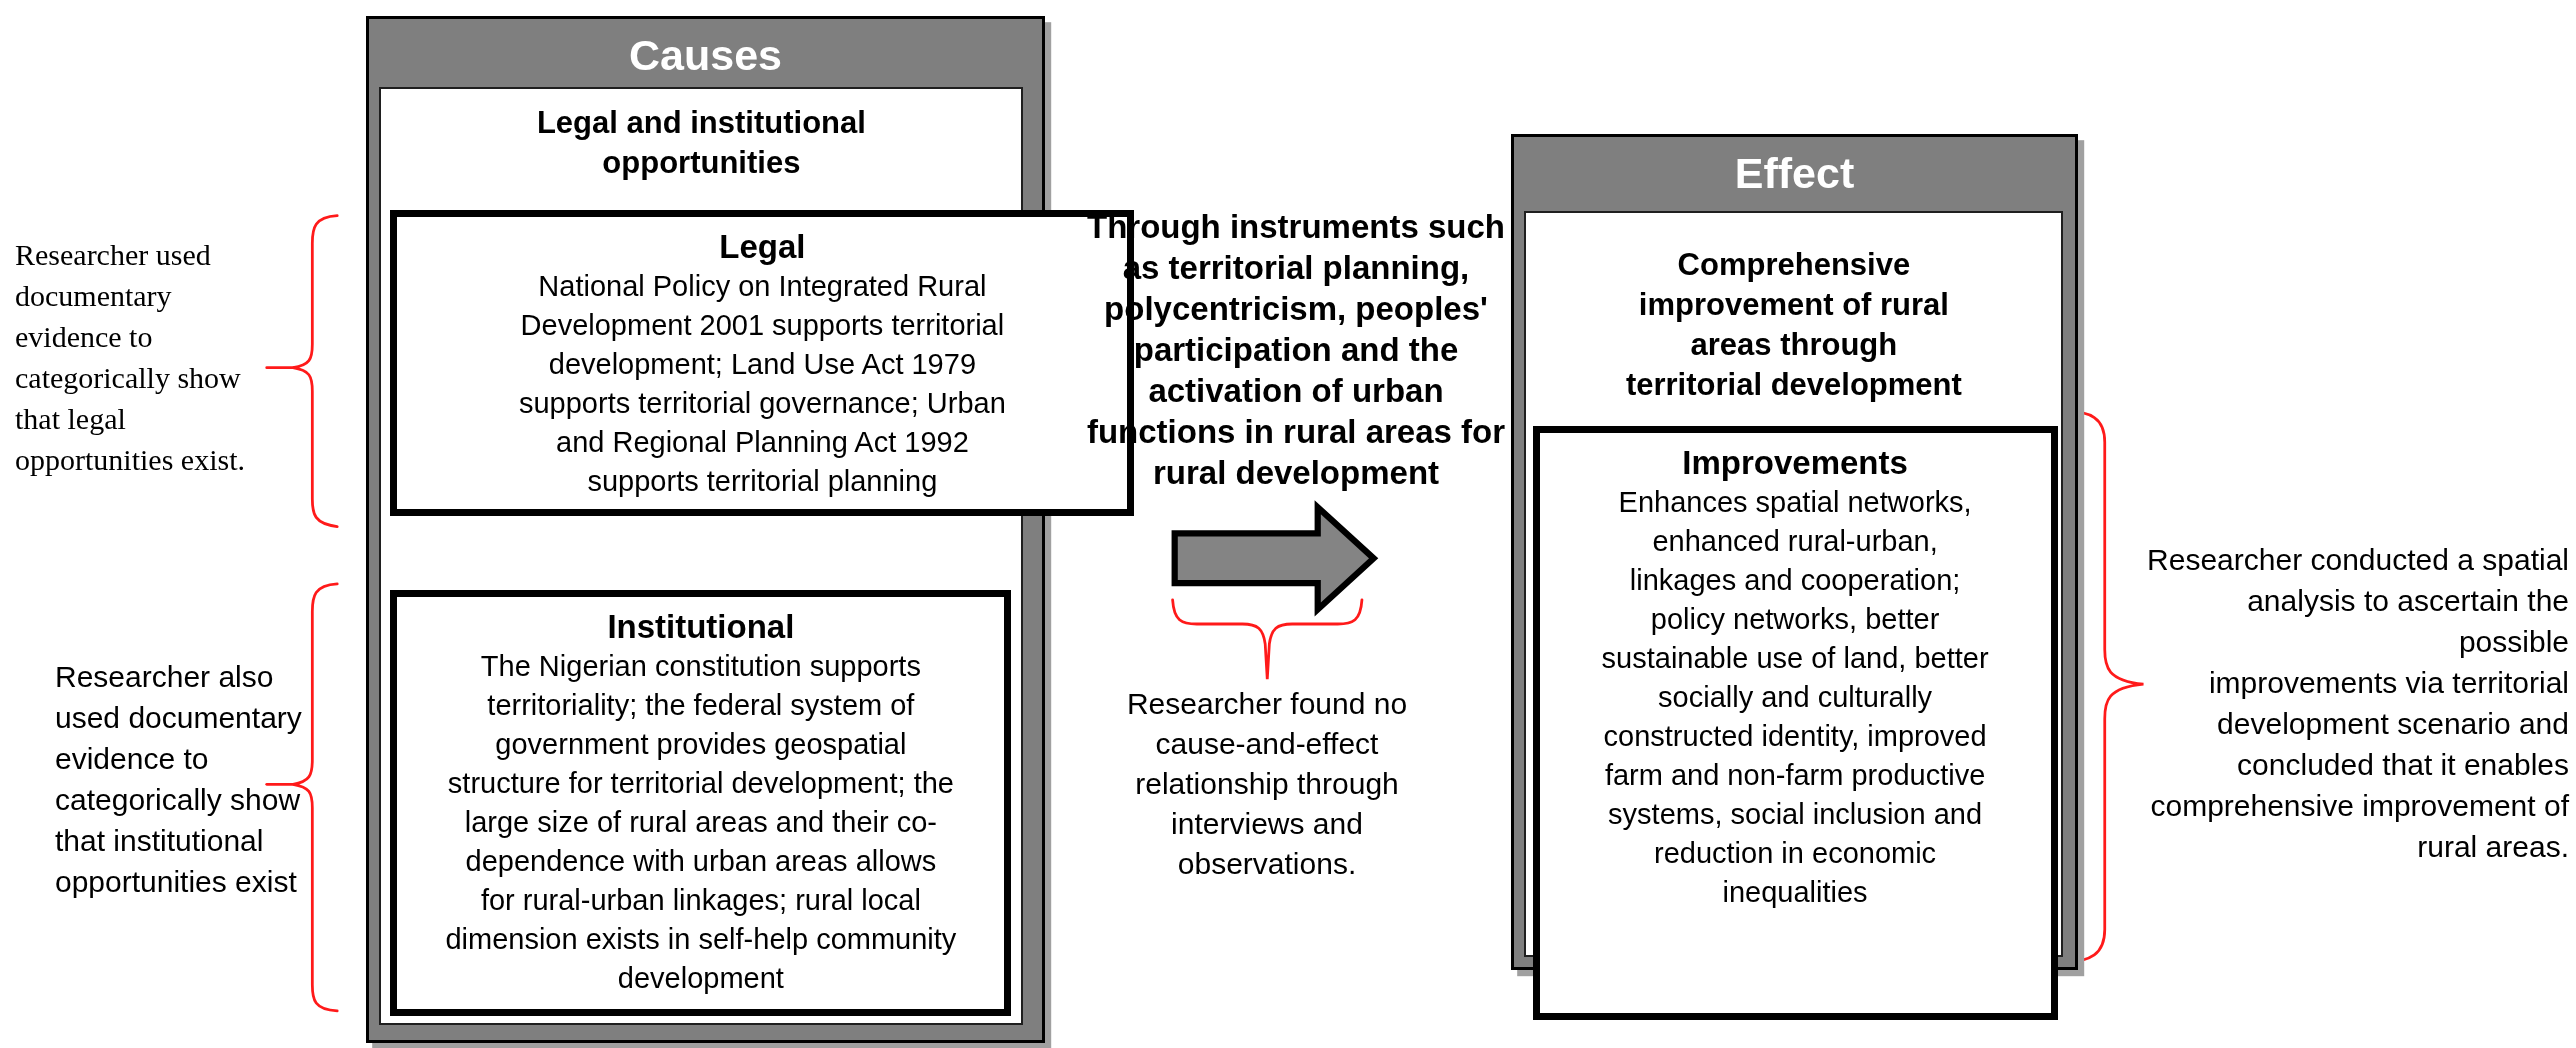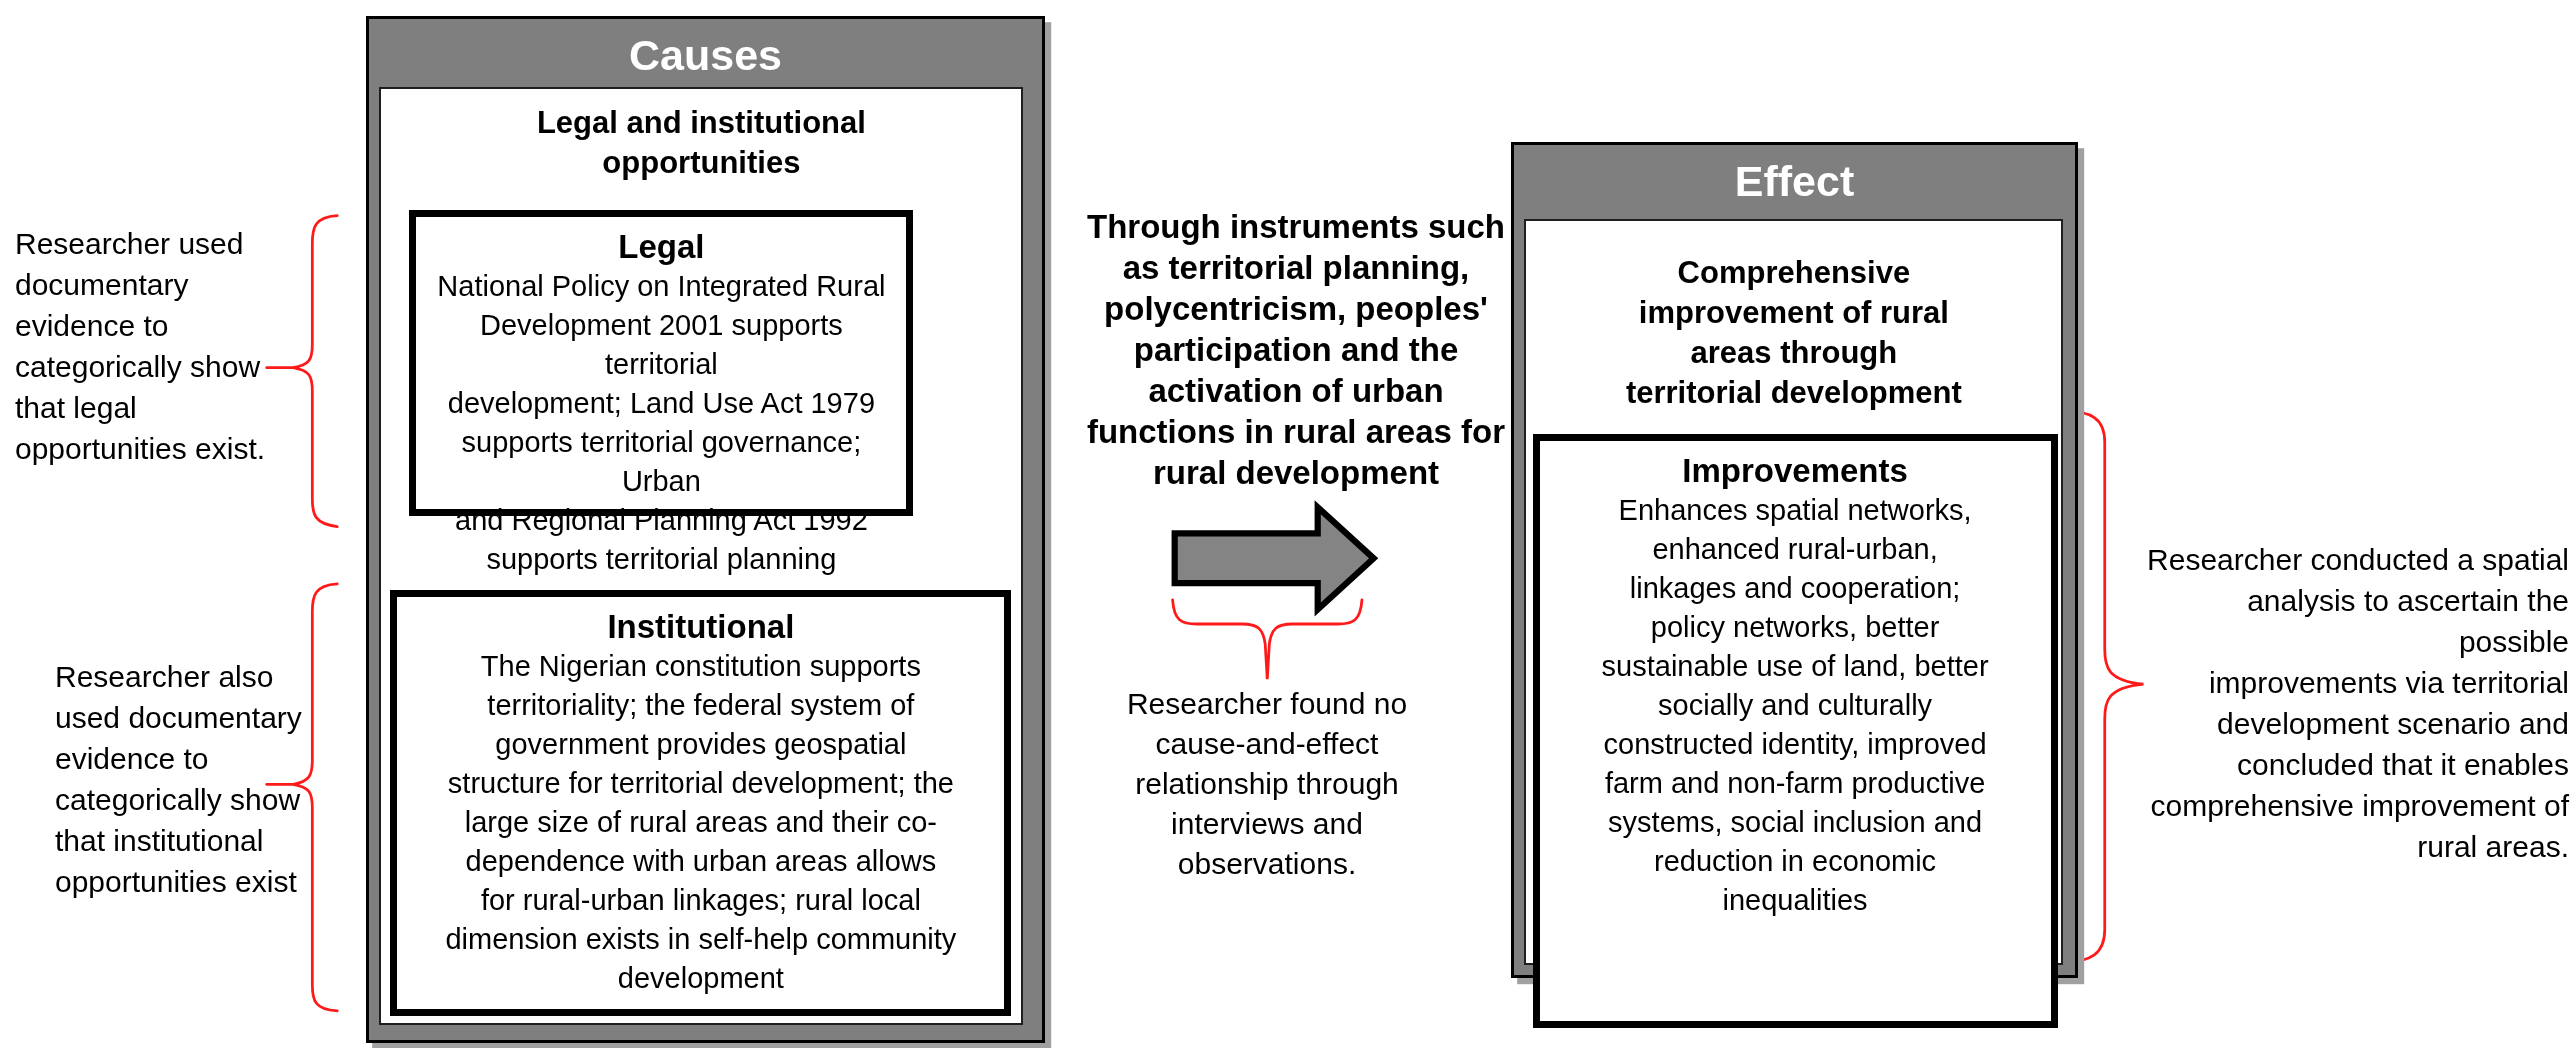--- a/index.html
+++ b/index.html
@@ -30,33 +30,33 @@
     fill:var(--arrow_gray,#848484);
     stroke:var(--border_black,#000);
   }
   .note{
     position:absolute;
     font-size:30px;line-height:41px;
     white-space:pre-line;
   }
   .note-left{text-align:left;}
   .note-right{text-align:right;}
-  .pos-legal-note{left:15px;top:223px;width:283px;}
+  .pos-legal-note{left:15px;top:234px;width:283px;font-family:Liberation Serif, serif;}
   .pos-institutional-note{left:15px;top:656px;width:283px;margin-left:40px;}
   .pos-spatial-note{left:2132px;top:533px;width:437px;margin-top:6px;}
 
   .outer-box{
     position:absolute;
     box-sizing:border-box;
     background:var(--box_gray,#7f7f7f);
     border:3.5px solid var(--border_black,#000);
     box-shadow:6.2px 6.2px 0 #a0a0a0;
   }
   .pos-causes{left:366px;top:16px;width:679px;height:1027px;}
-  .pos-effect{left:1511px;top:142px;width:567px;height:836px;}
+  .pos-effect{left:1511px;top:134px;width:567px;height:836px;}
   .outer-header{
     position:absolute;left:0;right:0;top:12.4px;
     text-align:center;
     font-size:43px;font-weight:bold;
     color:#ffffff;
   }
   .inner-panel{
     position:absolute;
     box-sizing:border-box;
     background:#ffffff;
@@ -73,21 +73,21 @@
   .pos-causes-title{top:14px;}
   .pos-effect-title{top:32px;}
   .sub-box{
     position:absolute;
     box-sizing:border-box;
     background:#ffffff;
     border:7px solid var(--border_black,#000);
     text-align:center;
     padding:9.7px 8.3px 0 8.3px;
   }
-  .pos-legal{left:9px;top:121px;width:504px;height:306px;margin-left:19px;}
+  .pos-legal{left:9px;top:121px;width:744px;height:306px;}
   .pos-institutional{left:9px;top:501px;width:621px;height:426px;}
   .pos-improvements{left:6.2px;top:213px;width:525px;height:594px;}
   .sub-title{
     font-size:33px;font-weight:bold;line-height:40px;
   }
   .sub-body{
     font-size:29px;line-height:39px;
     white-space:pre-line;
   }
   .mid-bold{

